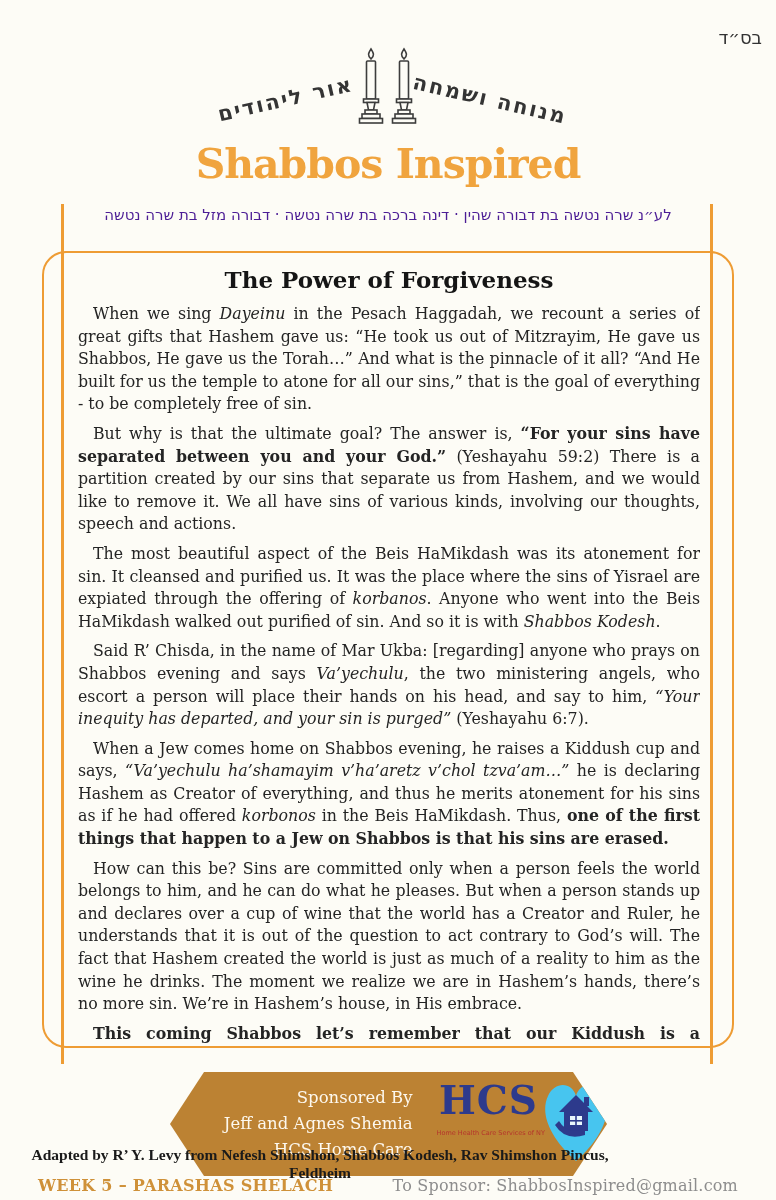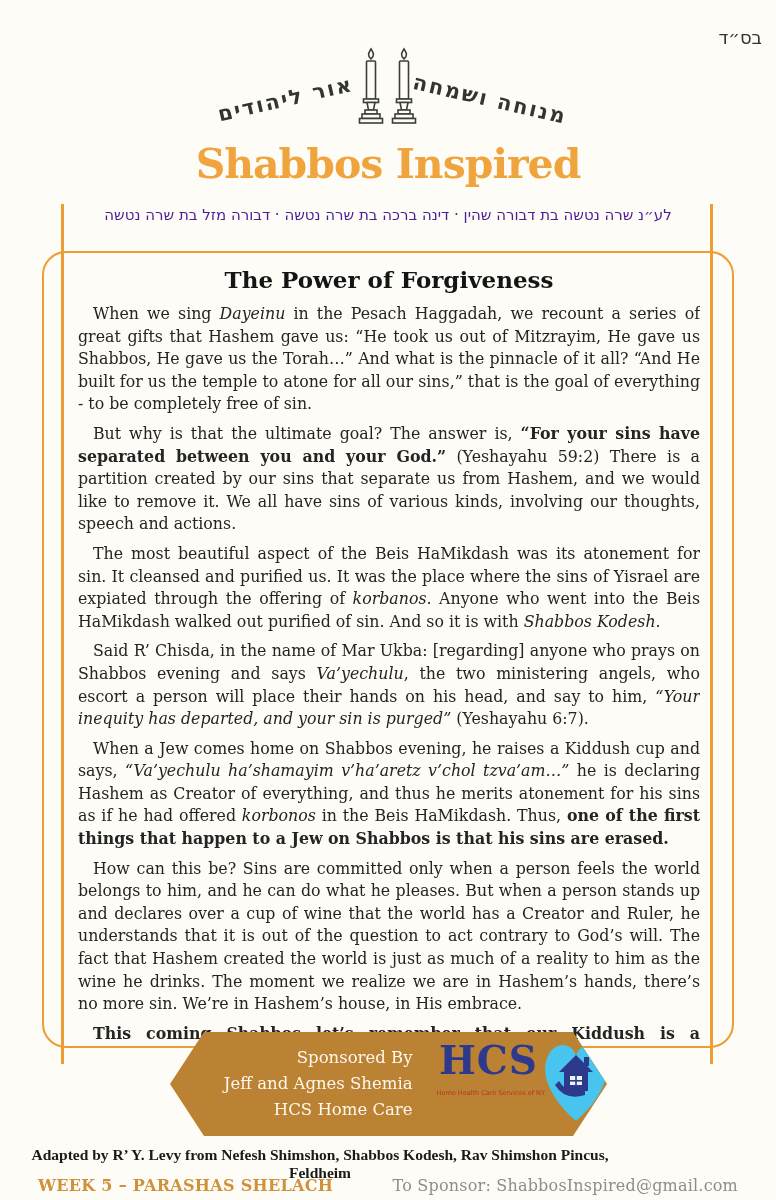--- a/index.html
+++ b/index.html
@@ -66,21 +66,21 @@
   }
   .article p{
     margin:0 0 7px 0;
     font-size:15.8px;line-height:22.6px;
     text-align:justify;text-indent:15px;color:#242424;
   }
   .it{font-style:italic;}
   .bd{font-weight:bold;}
   
   .banner{
-    position:absolute;left:170px;top:1032px;width:437px;height:104px;
+    position:absolute;left:170px;top:1072px;width:437px;height:104px;
     background:#bc8233;
     clip-path:polygon(34px 0, 403px 0, 437px 52px, 403px 104px, 34px 104px, 0 52px);
     display:flex;align-items:center;justify-content:flex-start;gap:12px;
   }
   .sponsor-text{
     width:212px;margin-left:36px;
     text-align:right;color:#fdf8ee;
     font-family:"DejaVu Serif", serif;
     font-size:16.5px;line-height:1.56;
   }

